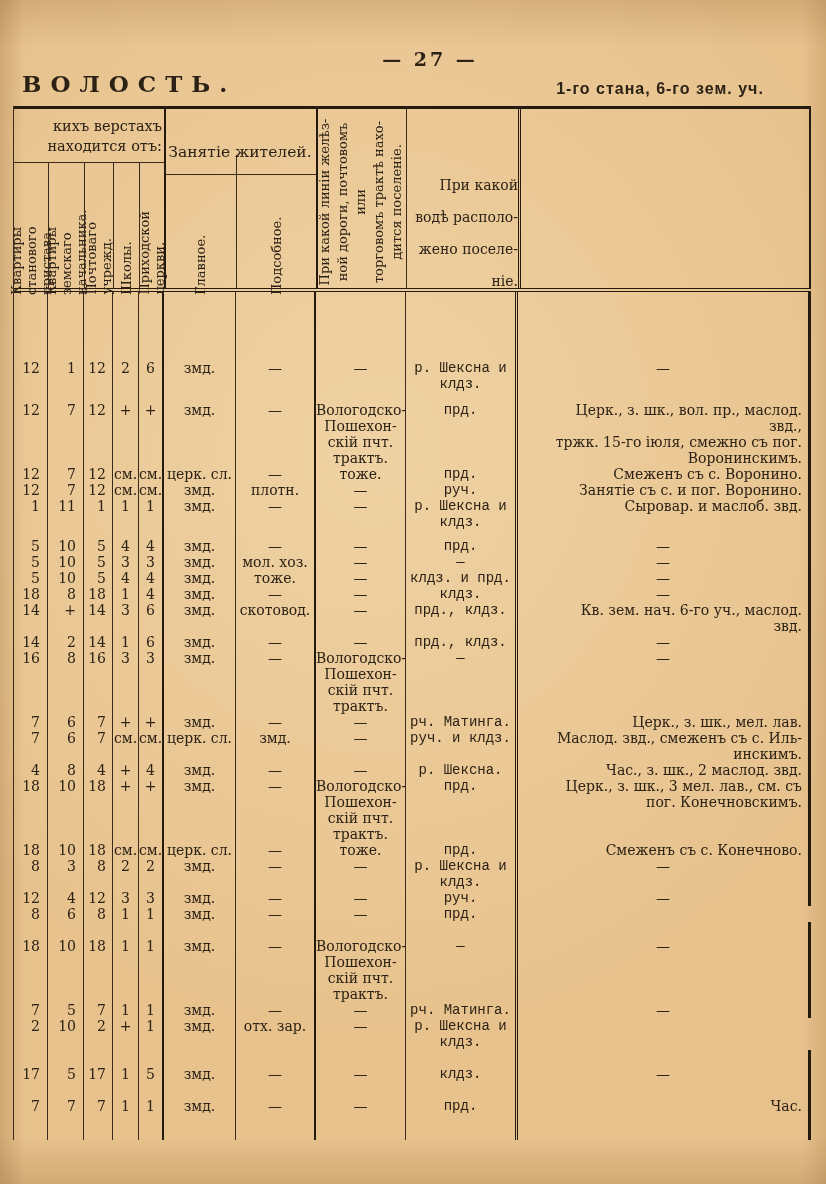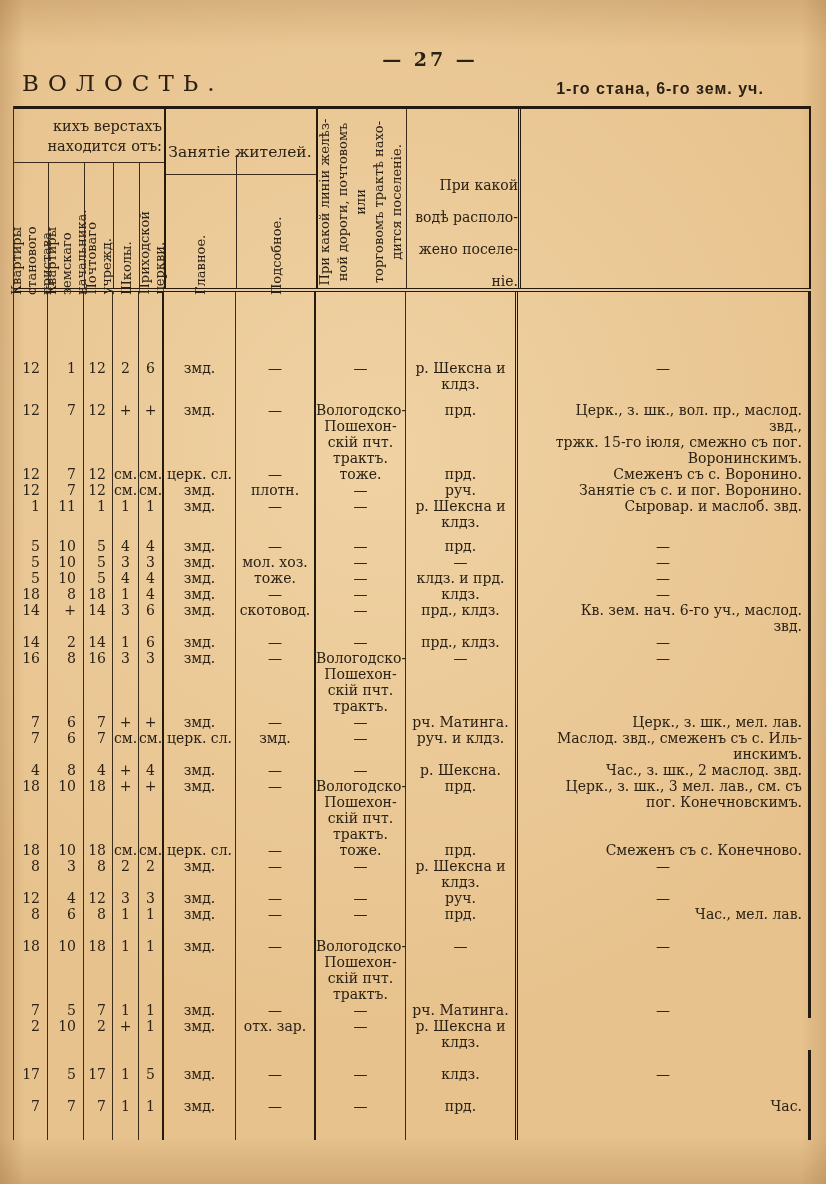--- a/index.html
+++ b/index.html
@@ -12,21 +12,21 @@
     position:absolute; inset:0; width:826px; height:1184px;
     background:
       radial-gradient(ellipse 120% 90% at 45% 38%, rgba(255,240,205,.35) 0%, rgba(0,0,0,0) 55%),
       linear-gradient(180deg, rgba(120,70,20,.18) 0%, rgba(0,0,0,0) 4%, rgba(0,0,0,0) 96%, rgba(120,70,20,.20) 100%),
       linear-gradient(90deg, rgba(120,70,20,.22) 0%, rgba(0,0,0,0) 3%, rgba(0,0,0,0) 97%, rgba(120,70,20,.16) 100%),
       var(--paper);
   }
   
   .page-number{position:absolute; top:48px; left:0; width:860px; text-align:center;
     font-size:19px; font-weight:bold; letter-spacing:3px;}
-  .volost-title{position:absolute; top:70px; left:22px; font-size:23px; font-weight:normal; letter-spacing:9px;}
+  .volost-title{position:absolute; top:70px; left:22px; font-size:23px; font-weight:bold; letter-spacing:9px;}
   .right-title{position:absolute; top:80px; left:510px; width:300px; text-align:center;
     font-family:"Liberation Sans", sans-serif; font-size:16px; font-weight:bold; letter-spacing:1px;}
   
   .table{position:absolute; left:13px; top:106px; width:798px; border-left:1px solid var(--rule);}
   .thead{position:relative; height:186px; border-top:3px solid var(--rule-dark); border-bottom:4px double var(--rule-dark);}
   .hcell,.vlabel{position:absolute; white-space:pre-line; color:var(--ink);text-align:right;}
   .dist-group{left:0; top:0; width:150px; height:54px; border-bottom:1px solid var(--rule);
     font-size:14.5px; line-height:20px; padding:7px 2px 0 4px;}
   .occ-group{left:150px; top:0; width:152px; height:46px; border-bottom:1px solid var(--rule);
     font-size:15.5px; text-align:center; padding-top:14px;margin-top:20px;}
@@ -58,21 +58,21 @@
   .cell{flex:none; min-height:16px; align-self:stretch;
     font-size:14px; line-height:16px; text-align:center; white-space:pre-line;}
   .c0{width:34px; border-right:1px solid var(--rule); text-align:right; padding-right:7px;}
   .c1{width:36px; border-right:1px solid var(--rule); text-align:right; padding-right:7px;}
   .c2{width:29px; border-right:1px solid var(--rule); text-align:right; padding-right:6px;}
   .c3{width:26px; border-right:1px solid var(--rule);}
   .c4{width:25px; border-right:2px solid var(--rule-dark);}
   .c5{width:72px; border-right:1px solid var(--rule);}
   .c6{width:80px; border-right:2px solid var(--rule-dark);}
   .c7{width:90px; border-right:1px solid var(--rule);}
-  .c8{width:112px; border-right:3px double var(--rule-dark);}
+  .c8{width:112px; border-right:3px double var(--rule-dark);font-family:Liberation Mono, monospace;}
   .c9{width:293px; border-right:3px solid var(--rule-dark); padding:0 6px;}
   .c9.note-text{text-align:right; text-indent:26px;}
 </style>
 </head>
 <body>
 
 <div class="page">
 
   <div class="page-number">— 27 —</div>
   <div class="volost-title">ВОЛОСТЬ.</div>
@@ -400,21 +400,20 @@
         <div class="trow">
           <div class="cell c0">8</div>
           <div class="cell c1">6</div>
           <div class="cell c2">8</div>
           <div class="cell c3">1</div>
           <div class="cell c4">1</div>
           <div class="cell c5">змд.</div>
           <div class="cell c6">—</div>
           <div class="cell c7">—</div>
           <div class="cell c8">прд.</div>
-          <div class="cell c9 note-text">Час., мел. лав.</div>
         </div>
         <div class="trow" style="height: 16px;">
           <div class="cell c0"></div>
           <div class="cell c1"></div>
           <div class="cell c2"></div>
           <div class="cell c3"></div>
           <div class="cell c4"></div>
           <div class="cell c5"></div>
           <div class="cell c6"></div>
           <div class="cell c7"></div>

